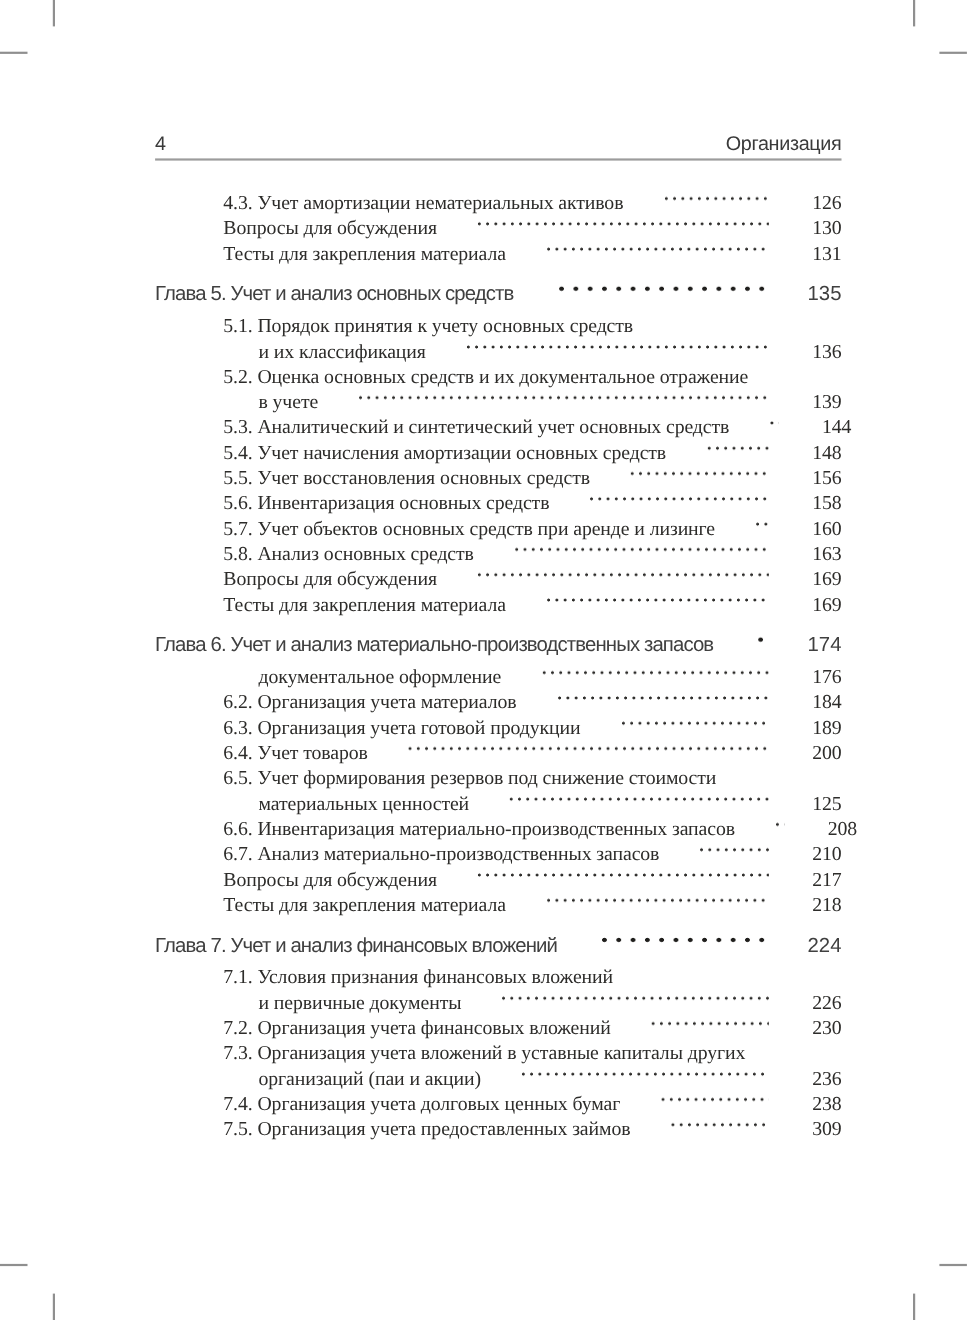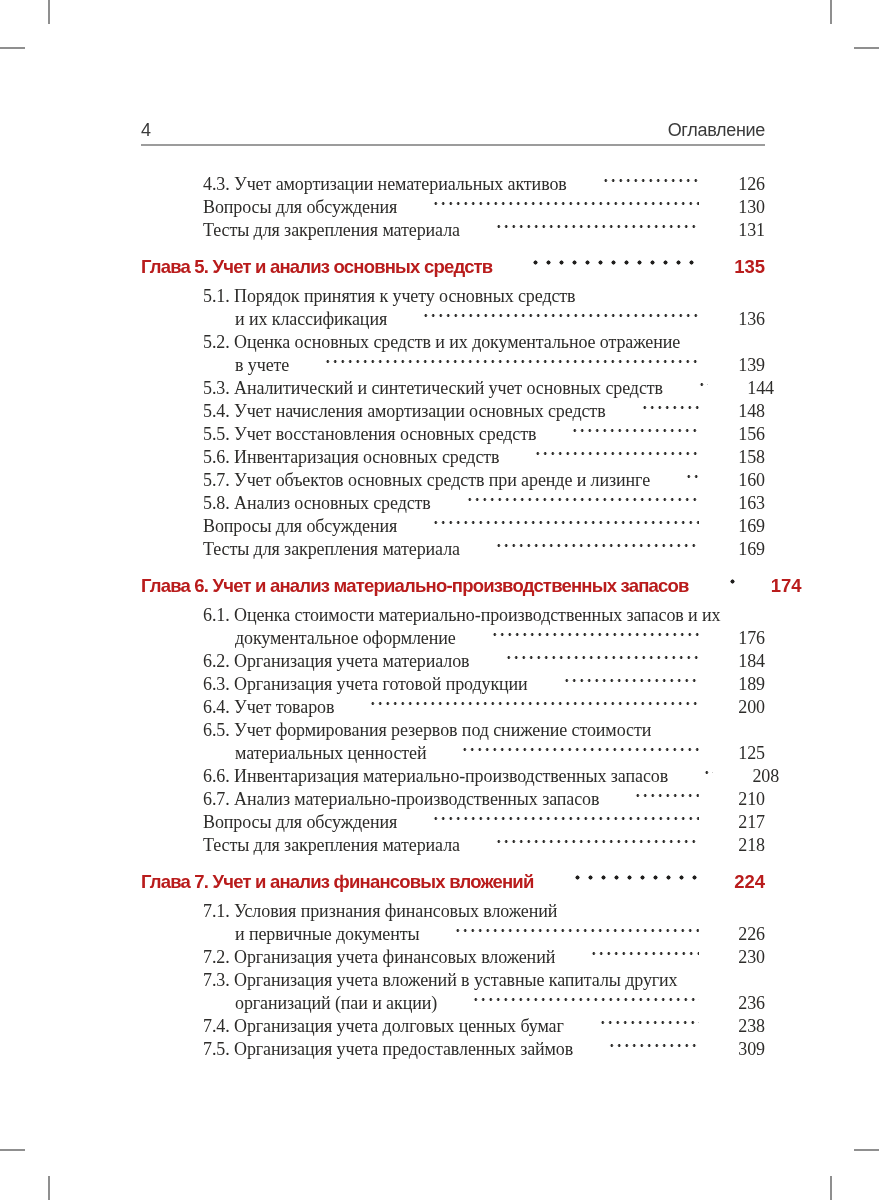--- a/index.html
+++ b/index.html
@@ -32,24 +32,24 @@
     font-size: 18px; letter-spacing: -0.3px; color: #3a3a3a;
     border-bottom: 2px solid #9c9c9c;
     padding-bottom: 3px;
   }
 
   .toc { margin-top: 27px; }
 
   .toc-heading {
     display: flex; align-items: baseline;
     font-family: "Liberation Sans", sans-serif;
-    font-weight: bold;
+    font-weight: normal;
     font-size: 18.5px; letter-spacing: -0.8px;
     line-height: 23px;
-    color: #b91c1c;
+    color: #404040;
     margin: 13px 0 7px 0;
     white-space: nowrap;
     gap: 28px;
   }
   .toc-heading .pg { font-size: 18.5px; letter-spacing: 0; }
 
   .toc-line {
     display: flex; align-items: baseline;
     font-size: 18px; line-height: 23px; letter-spacing: -0.1px;
     padding-left: 62px;
@@ -88,21 +88,21 @@
   <div class="crop v tr-v"></div>
   <div class="crop h tr-h"></div>
   <div class="crop v bl-v"></div>
   <div class="crop h bl-h"></div>
   <div class="crop v br-v"></div>
   <div class="crop h br-h"></div>
 
   <div class="content">
     <div class="running-head">
       <span>4</span>
-      <span>Оглавление</span>
+      <span>Организация</span>
     </div>
     <div class="toc">
         <div>
           <div class="toc-line">
             <span class="txt">4.3. Учет амортизации нематериальных активов</span>
             <span class="leader"></span>
             <span class="pg">126</span>
           </div>
         </div>
         <div>
@@ -199,23 +199,20 @@
             <span class="leader"></span>
             <span class="pg">169</span>
           </div>
         </div>
         <div class="toc-heading">
           <span class="txt">Глава 6. Учет и анализ материально-производственных запасов</span>
           <span class="leader hl"></span>
           <span class="pg">174</span>
         </div>
         <div>
-          <div class="toc-line">
-            <span class="txt">6.1. Оценка стоимости материально-производственных запасов и их</span>
-          </div>
           <div class="toc-line cont">
             <span class="txt">документальное оформление</span>
             <span class="leader"></span>
             <span class="pg">176</span>
           </div>
         </div>
         <div>
           <div class="toc-line">
             <span class="txt">6.2. Организация учета материалов</span>
             <span class="leader"></span>

